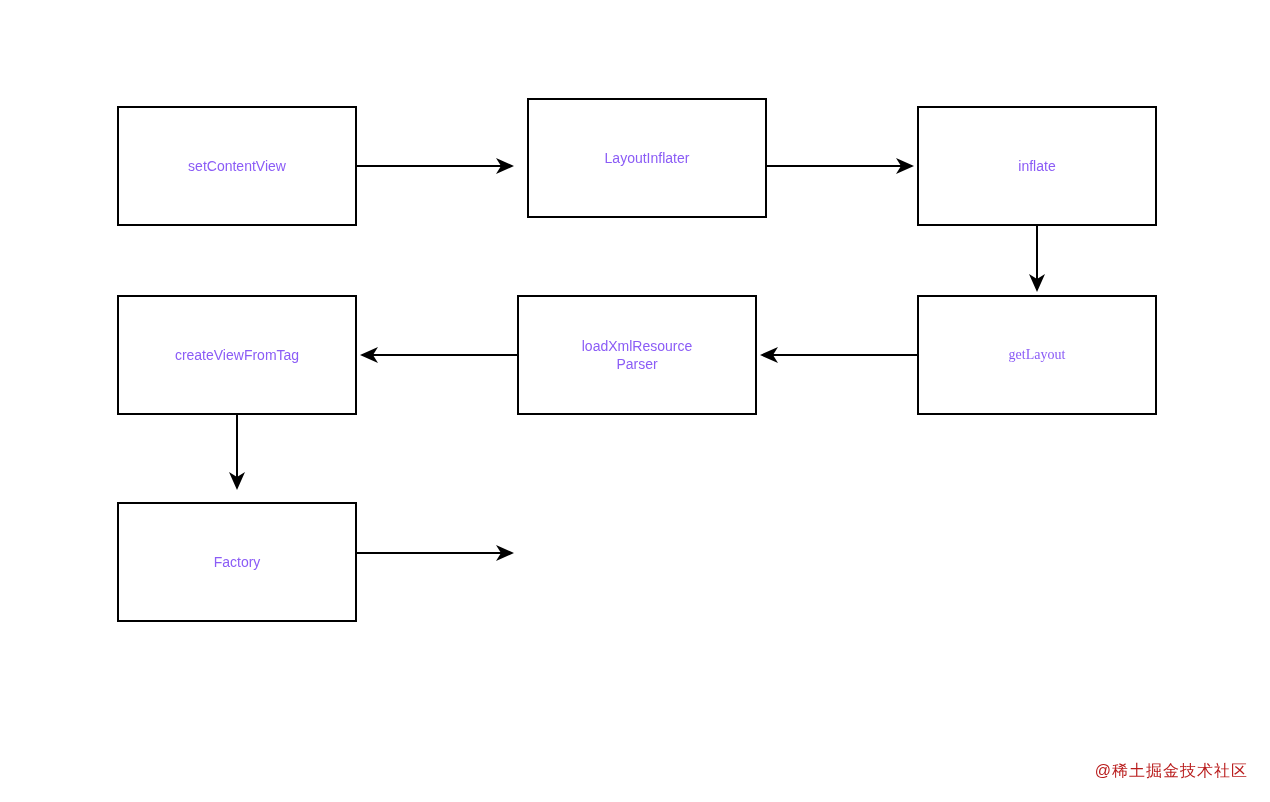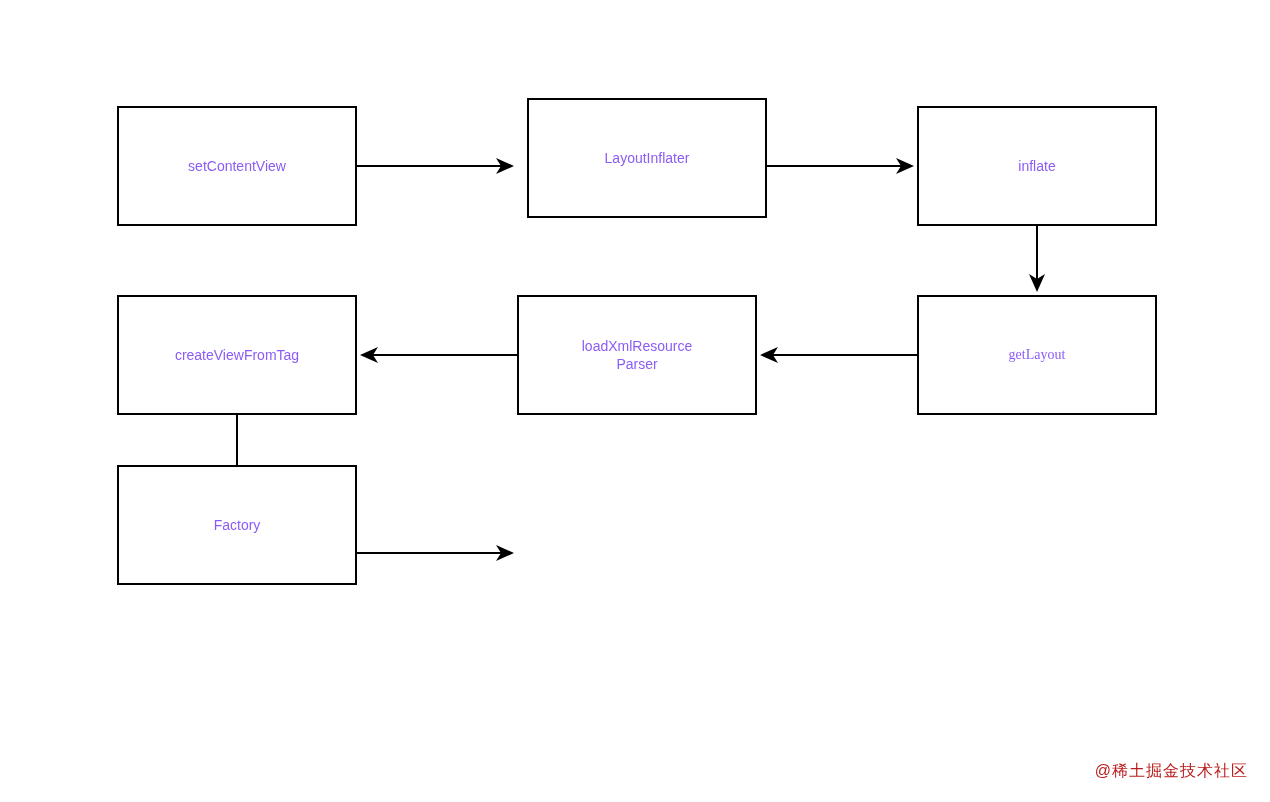--- a/index.html
+++ b/index.html
@@ -36,21 +36,21 @@
     color: #8b5cf6;
     white-space: pre-line;
   }
   
   .pos-r1c1 { left: 117px; top: 106px; }
   .pos-r1c2 { left: 517px; top: 98px; margin-left: 10px; }
   .pos-r1c3 { left: 917px; top: 106px; }
   .pos-r2c1 { left: 117px; top: 295px; align-items: center; }
   .pos-r2c2 { left: 517px; top: 295px; }
   .pos-r2c3 { left: 917px; top: 295px; font-family: Liberation Serif, serif; }
-  .pos-r3c1 { left: 117px; top: 465px; }
+  .pos-r3c1 { left: 117px; top: 502px; }
   .pos-r3c2 { left: 517px; top: 493px; }
   .watermark {
     position: absolute;
     right: 22px; bottom: 20px;
     font-size: 16px;
     color: #b91c1c;
     letter-spacing: 1px;
   }
 </style>
 </head>

